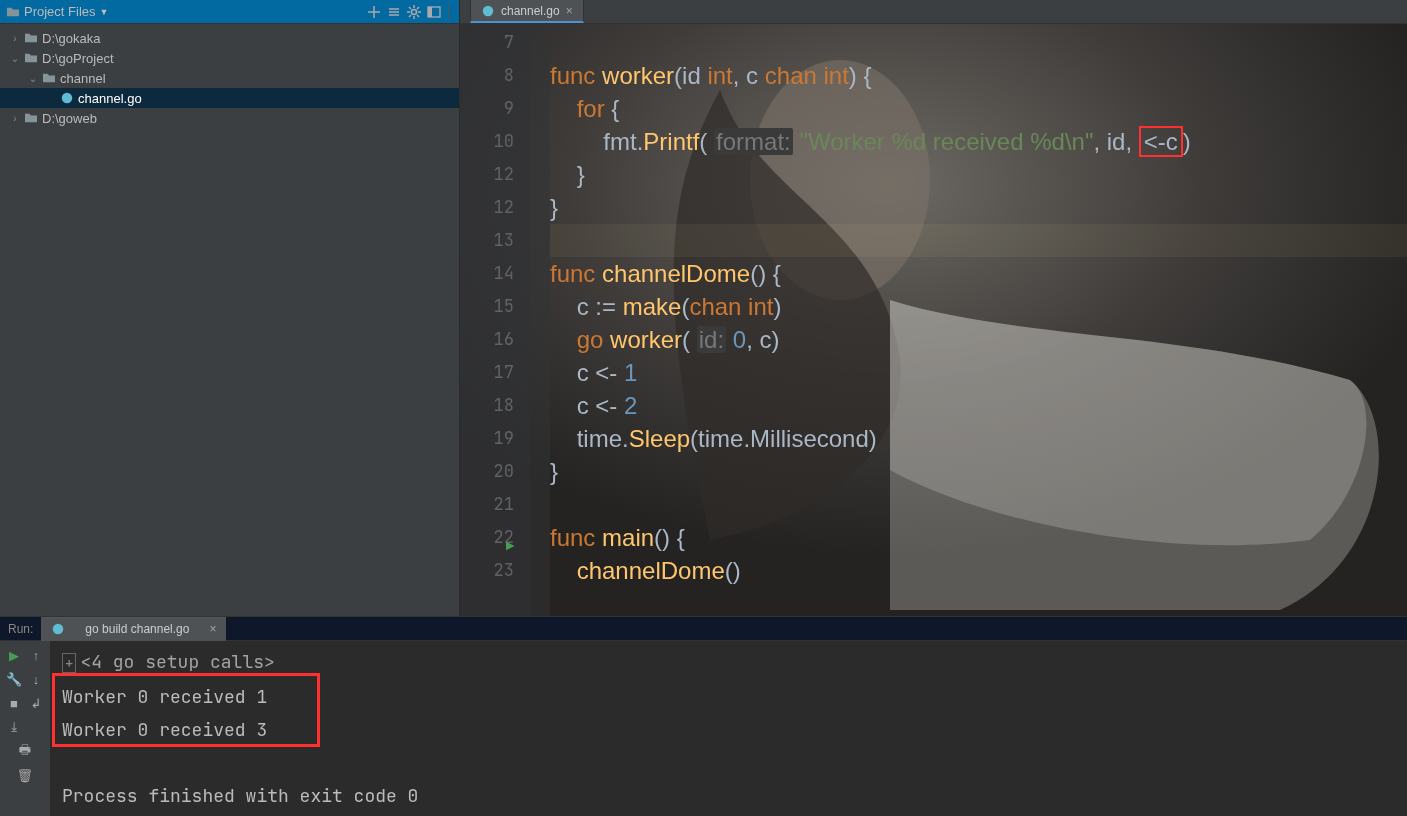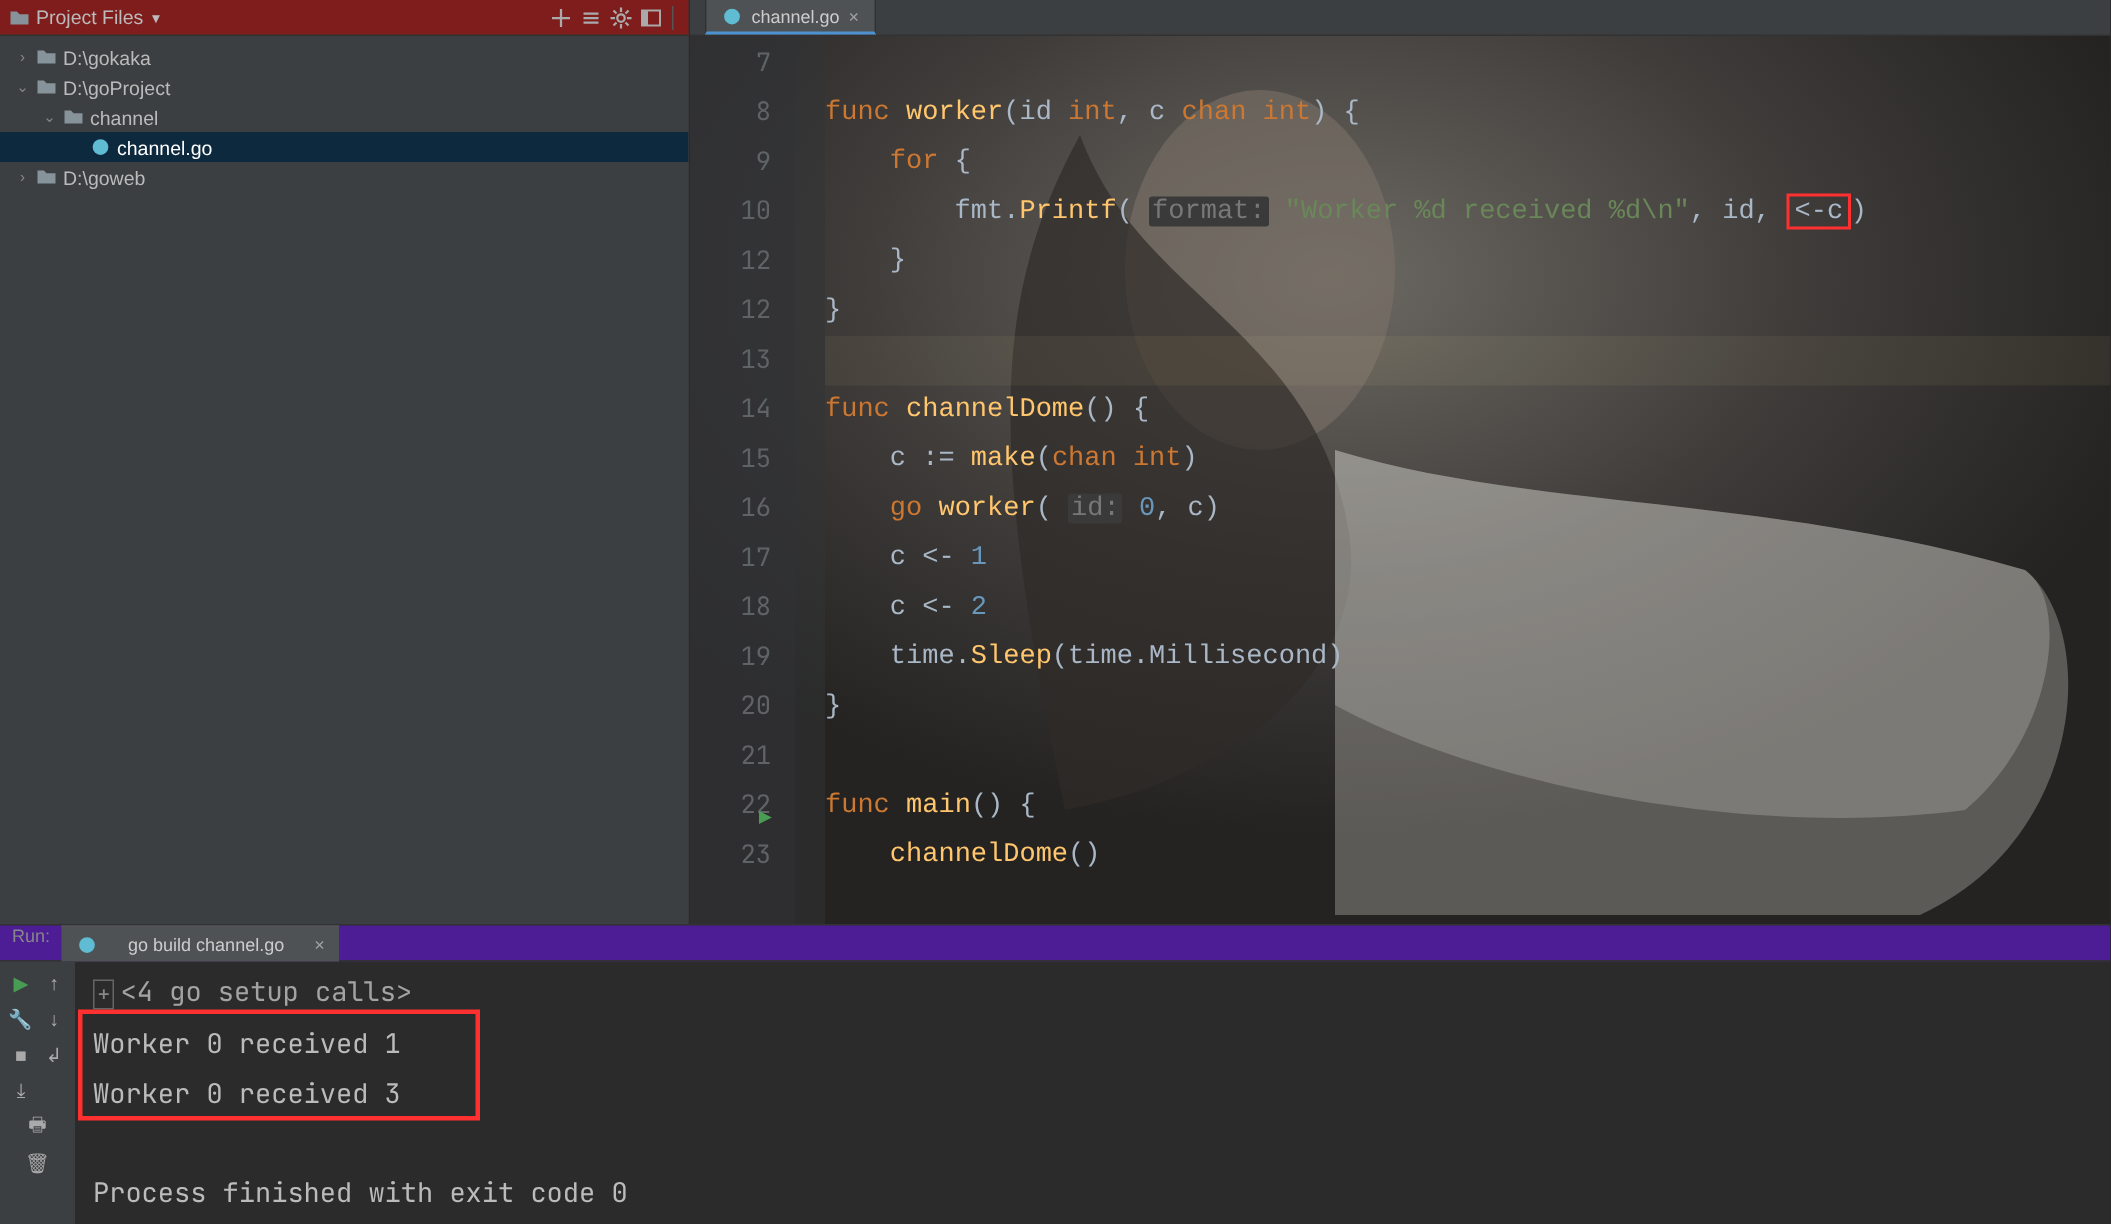--- a/index.html
+++ b/index.html
@@ -2,21 +2,21 @@
 <html><head>
 <meta charset="utf-8">
 <style>
   * { margin:0; padding:0; box-sizing:border-box; }
   html,body { width:1407px; height:816px; font-family: "Segoe UI", Arial, sans-serif; font-size:13px; background:#2b2b2b; color:#bbbbbb; overflow:hidden; }
   
   .root { display:flex; flex-direction:column; width:100%; height:100%; }
   .top { display:flex; flex-direction:row; flex:1 1 auto; min-height:0; }
   
   .sidebar { width:460px; background:#3c3f41; display:flex; flex-direction:column; border-right:1px solid #2b2b2b; }
-  .sidebar-header { height:24px; display:flex; align-items:center; padding:0 6px; background:#7f1d1d; border-bottom:1px solid #323232; }
+  .sidebar-header { height:24px; display:flex; align-items:center; padding:0 6px; background:#0369a1; border-bottom:1px solid #323232; }
   .sidebar-header .title { display:flex; align-items:center; gap:4px; font-size:13px; color:#bbbbbb; }
   .sidebar-header .title .arrow { font-size:9px; color:#bbbbbb; }
   .sidebar-header .spacer { flex:1; }
   .sidebar-header .tbtn { width:20px; height:20px; display:flex; align-items:center; justify-content:center; color:#aaaaaa; }
   .sidebar-header .tbtn svg { width:16px; height:16px; }
   .sidebar-header .divider { width:1px; height:16px; background:#555; margin:0 4px; }
   .tree { flex:1; overflow:auto; background:#3c3f41; padding-top:4px; }
   .tree-row { height:20px; display:flex; align-items:center; color:#bbbbbb; }
   .tree-row .indent { display:inline-block; }
   .tree-row .expander { width:14px; color:#888888; font-size:10px; display:inline-block; text-align:center; }
@@ -28,33 +28,33 @@
   .bg-photo { position:absolute; inset:0; overflow:hidden; z-index:0; }
   .bg-photo svg { width:100%; height:100%; }
   .tabbar { height:24px; background:#3c3f41; display:flex; align-items:flex-end; border-bottom:1px solid #323232; padding-left:10px; position:relative; z-index:2; }
   .file-tab { height:24px; display:flex; align-items:center; gap:6px; padding:0 10px; border:1px solid #323232; border-bottom:2px solid #4e91d0; background:#4e5254; color:#cccccc; font-size:12px; }
   .file-tab .close { color:#a0a0a0; font-size:12px; }
   .editor { flex:1; display:flex; flex-direction:row; min-height:0; position:relative; z-index:1; }
   .gutter { width:70px; background:rgba(49,51,53,0.75); text-align:right; padding-right:16px; color:#606366; font-family:"JetBrains Mono","Consolas",monospace; font-size:17px; line-height:33px; padding-top:2px; position:relative; }
   .gutter .gline { height:33px; position:relative; }
   .gutter .run-arrow { position:absolute; left:46px; top:9px; color:#499c54; font-size:14px; }
   .fold-strip { width:20px; background:rgba(49,51,53,0.5); position:relative; }
-  .code { flex:1; font-family:Liberation Mono, monospace; font-size:18px; line-height:33px; padding-top:2px; color:#a9b7c6; white-space:pre; position:relative; }
+  .code { flex:1; font-family:Liberation Sans, sans-serif; font-size:24px; line-height:33px; padding-top:2px; color:#a9b7c6; white-space:pre; position:relative; }
   .code .cline { height:33px; position:relative; padding-left:0; }
   .code .hl-line { position:absolute; left:0; right:0; height:33px; background:rgba(255,239,161,0.06); z-index:-1; }
   .kw { color:#cc7832; font-weight:500; }
   .fn { color:#ffc66d; }
   .str { color:#6a8759; }
   .hint { color:#787878; font-style:normal; }
   .hint-bg { background:#3a3a3a; padding:0 2px; border-radius:2px; }
   .num { color:#6897bb; }
   .redbox { border:2px solid #ff3030; padding:0 3px; }
   
   .run-panel { height:200px; background:#2b2b2b; display:flex; flex-direction:column; border-top:1px solid #323232; }
-  .run-header { height:24px; display:flex; background:#4c1d95; border-bottom:1px solid #323232; font-size:12px; color:#888888; }
+  .run-header { height:24px; display:flex; align-items:center; background:#0f172a; border-bottom:1px solid #323232; font-size:12px; color:#888888; }
   .run-header .run-label { padding:0 8px; }
   .run-header .run-tab { display:flex; align-items:center; gap:20px; height:24px; padding:0 10px; background:#4e5254; color:#cccccc; border-top:1px solid #555; }
   .run-header .run-tab .close { color:#a0a0a0; }
   .run-body { flex:1; display:flex; flex-direction:row; min-height:0; }
   .run-gutter { width:50px; background:#3c3f41; display:flex; flex-direction:column; align-items:center; gap:4px; padding-top:4px; }
   .run-gutter .rbtn { width:22px; height:20px; display:flex; align-items:center; justify-content:center; color:#aaaaaa; }
   .run-gutter .rbtn.green { color:#499c54; }
   .run-gutter .col2 { display:flex; flex-direction:row; }
   .console { flex:1; font-family:"JetBrains Mono","Consolas",monospace; font-size:18px; line-height:33px; padding:4px 12px; color:#bbbbbb; position:relative; white-space:pre; }
   .console .coll-icon { color:#888; border:1px solid #666; padding:0 2px; margin-right:4px; font-size:14px; }

